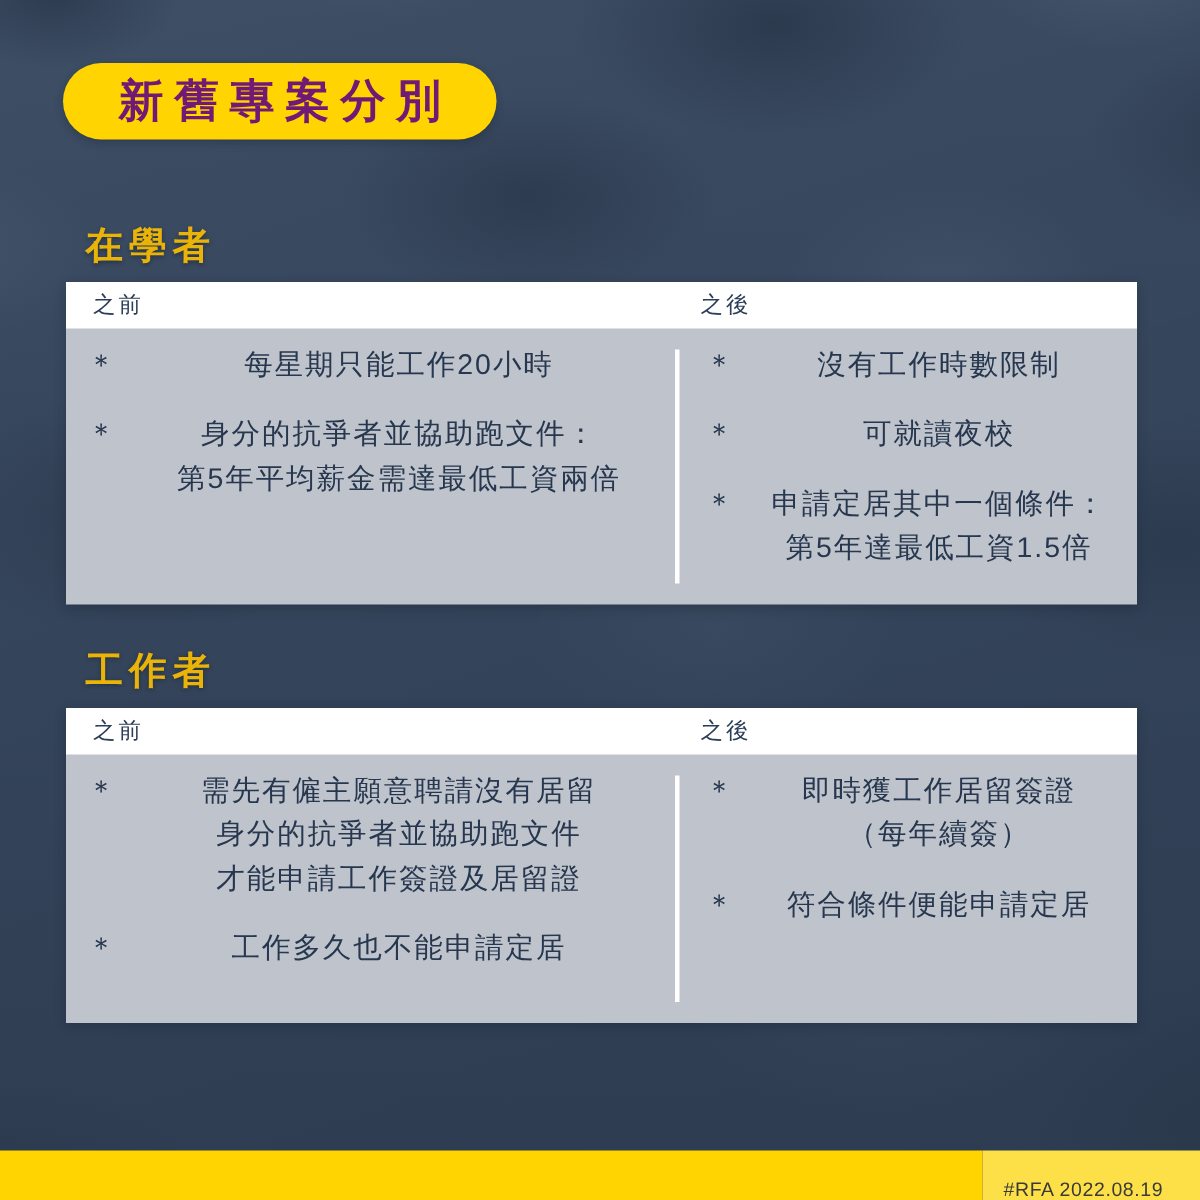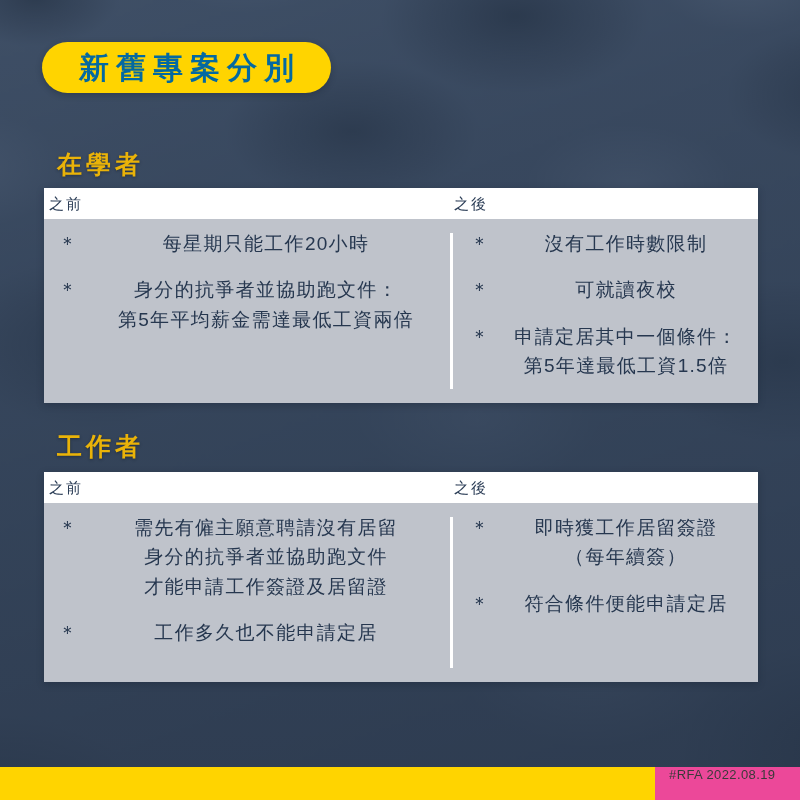--- a/index.html
+++ b/index.html
@@ -70,21 +70,21 @@
     padding: 0 30px;
     display: flex;
     align-items: center;
     background: #ffd400;
     border-radius: 26px;
     box-shadow: 0 2px 6px rgba(15,25,40,.30);
   }
   .title-pill .title-text {
     font-size: 30px;
     font-weight: bold;
-    color: #0369a1;
+    color: #701a75;
     letter-spacing: 7px;
     line-height: 1;
     white-space: nowrap;
     text-indent: 7px;
   }
 
   
   .section-heading {
     position: absolute;
     left: 57px;
@@ -113,21 +113,21 @@
   .table-head {
     display: flex;
     height: 31px;
     background: #ffffff;
   }
   .table-head .th {
     font-size: 15px;
     color: #2c3e57;
     letter-spacing: 2px;
     line-height: 31px;
-    padding-left: 5px;
+    padding-left: 18px;
   }
   .th-before { width: 405px; }
   .th-after  { width: 309px; }
 
   .table-body {
     display: flex;
     position: relative;
     padding-top: 10px;
     height: calc(100% - 31px);
   }
@@ -182,23 +182,23 @@
     z-index: 3;
   }
   .footer-yellow {
     width: 655px;
     height: 100%;
     background: #ffd400;
   }
   .footer-credit {
     flex: 1 1 auto;
     height: 100%;
-    background: #ec4899;
-    display: flex;
-    align-items: flex-start;
+    background: #fde047;
+    display: flex;
+    align-items: flex-end;
     padding-left: 14px;
   }
   .footer-credit .credit-text {
     font-size: 13px;
     color: #3a3a3a;
     letter-spacing: .4px;
     white-space: nowrap;
   }
 </style>
 </head>

